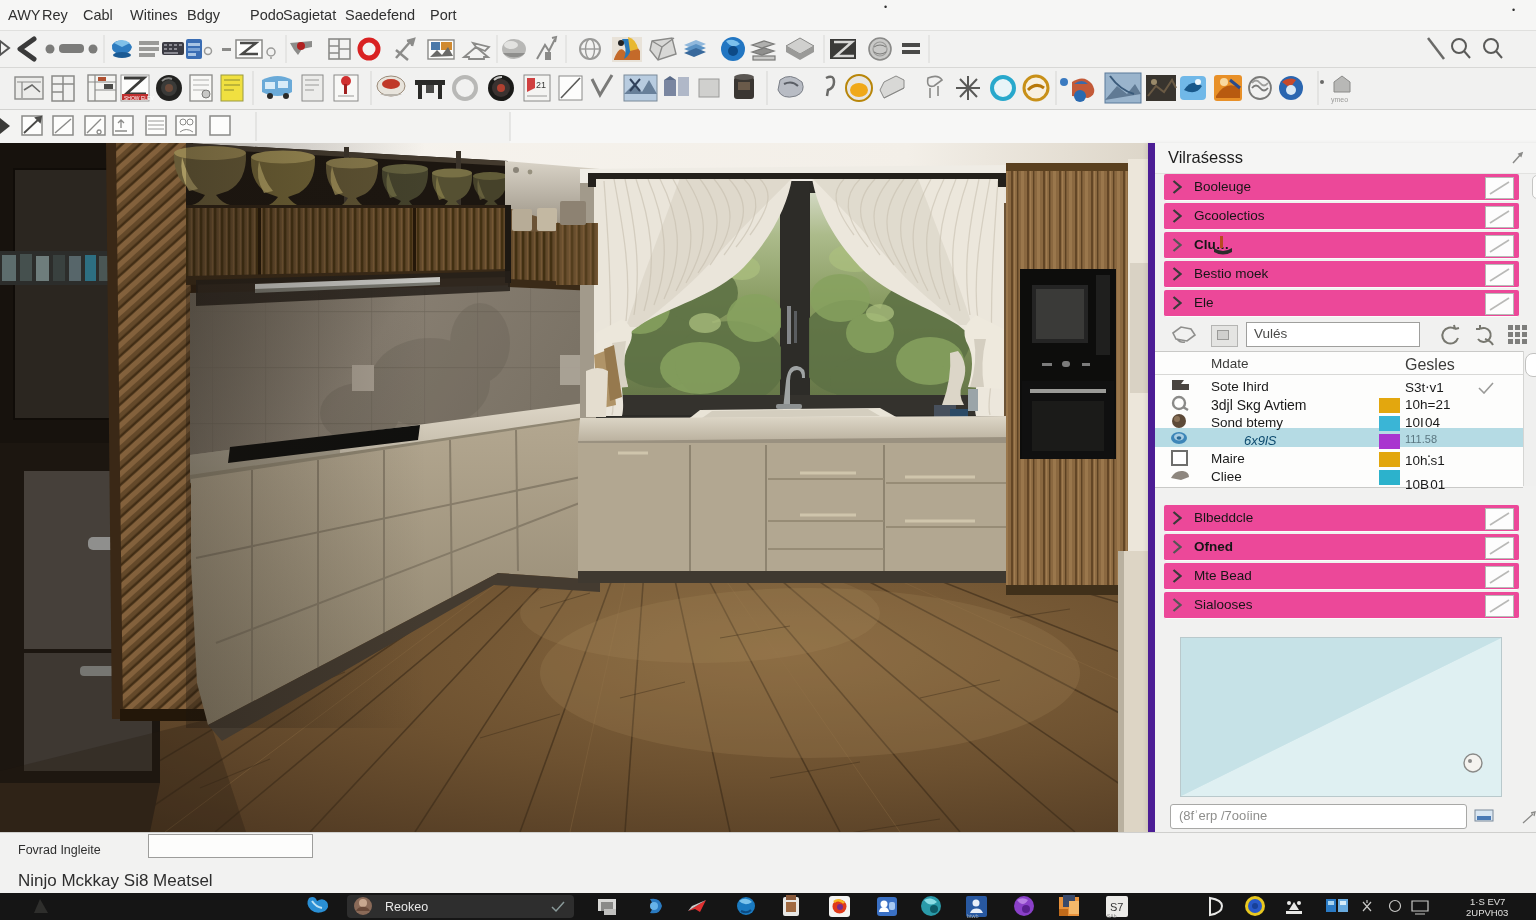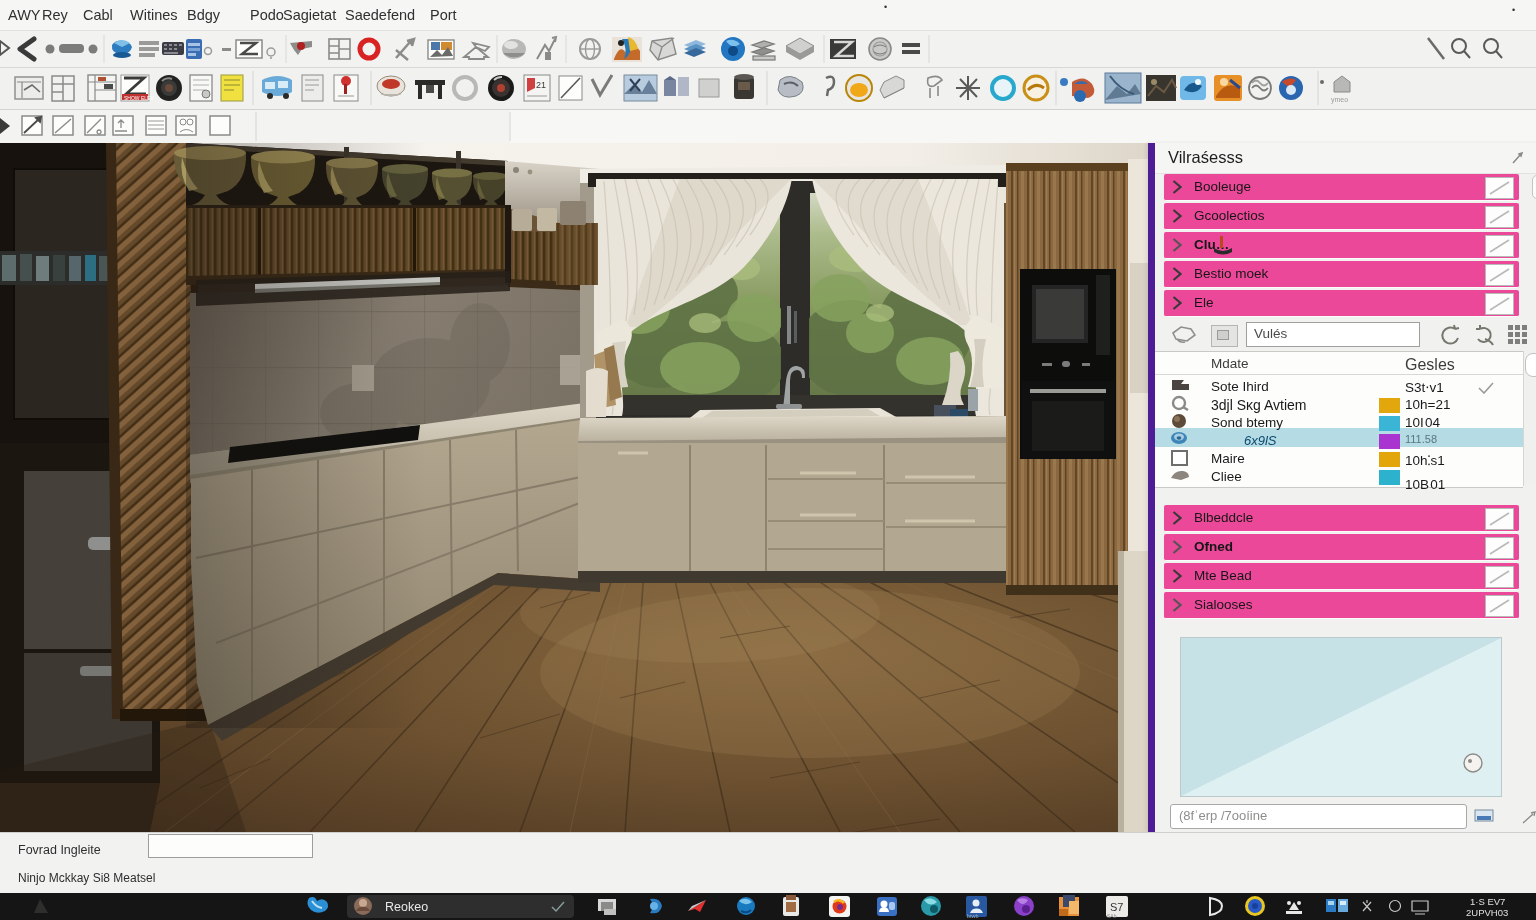--- a/index.html
+++ b/index.html
@@ -930,21 +930,21 @@
     </svg>
   <svg class="abs" style="left:366px;top:668px;" width="16" height="14">
       <path d="M2,12 L12,3 M10,2 l4,-1 -1,4" stroke="#8a8a88" stroke-width="1.3" fill="none"></path>
     </svg>
   <div class="abs" style="left:377px;top:32px;width:10px;height:22px;background:#fdfdfc;border:1px solid #c5c5c3;border-radius:5px;"></div>
     <div class="abs" style="left:381px;top:39px;width:3px;height:3px;background:#b0b0ae;border-radius:2px;"></div>
 </div>
 <div id="statusbar">
   <div class="abs" style="left:18px;top:10px;font-size:12.5px;color:#2e2e2e;">Fovrad Ingleite</div>
   <div class="abs" style="left:148px;top:1px;width:163px;height:22px;background:#fdfdfc;border:1px solid #9d9d9b;"></div>
-  <div class="abs" style="left:18px;top:38px;font-size:12px;color:#2e2e2e;">Ninjo Mckkay Si8 Meatsel</div>
+  <div class="abs" style="left:18px;top:38px;font-size:17px;color:#2e2e2e;">Ninjo Mckkay Si8 Meatsel</div>
 </div>
 <div id="taskbar"><svg width="1536" height="27" viewBox="0 0 1536 27">
 <rect width="1536" height="27" fill="#151515"></rect>
 <path d="M40,6 l8,14 -14,0z" fill="#2e2e2c"></path>
 <g>
         <path d="M309,5 q6,-3 8,3 q6,-4 10,1 q3,5 -2,9 q-8,4 -14,-1 q-6,-6 -2,-12z" fill="#2a8fd4"></path>
         <path d="M312,8 q4,6 10,7" stroke="#bde2f4" stroke-width="2" fill="none"></path>
       </g>
 <rect x="347" y="2" width="227" height="23" rx="4" fill="#2e2e2e"></rect>
 <circle cx="363" cy="13" r="9" fill="#8a6a58"></circle>

